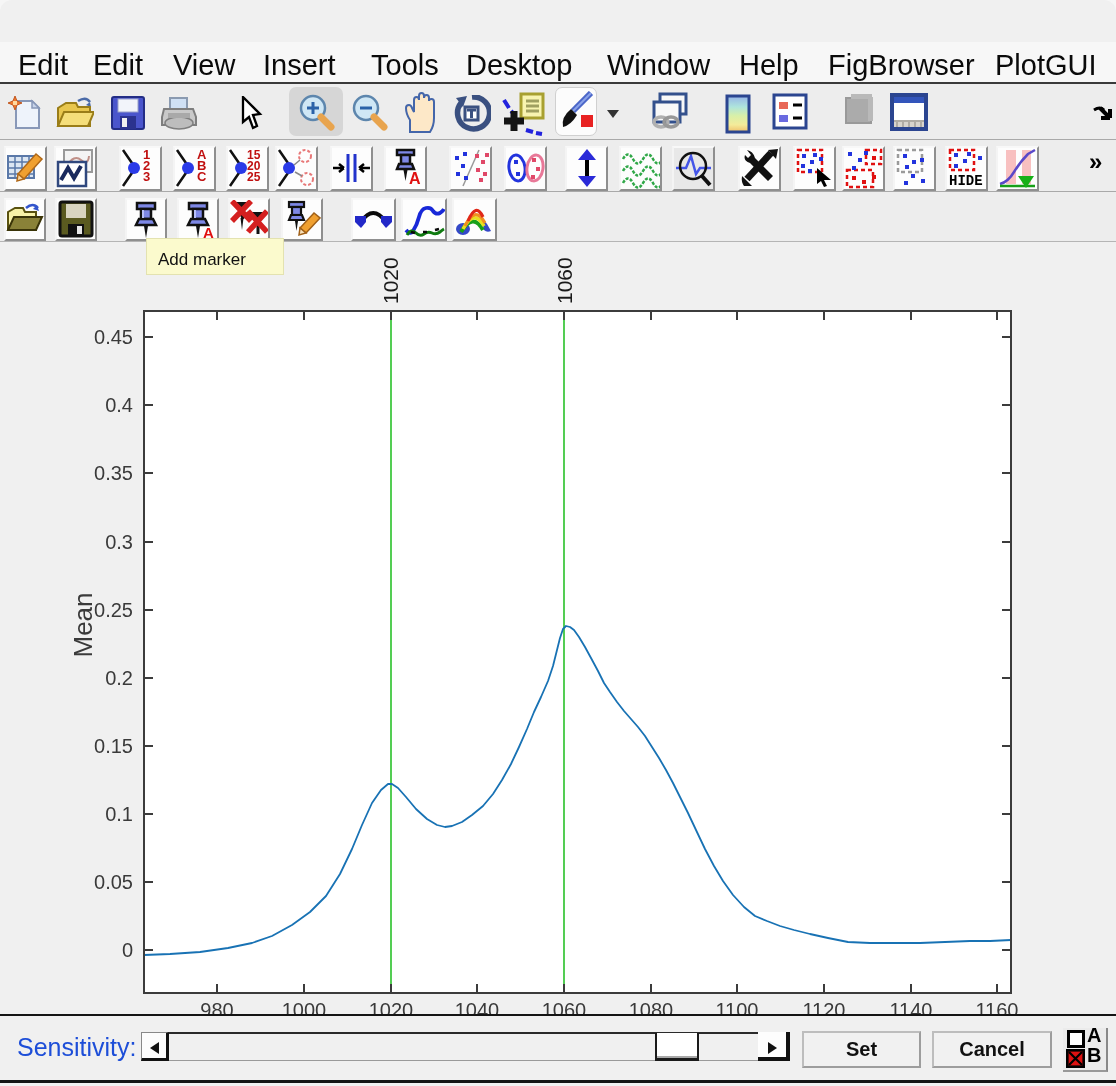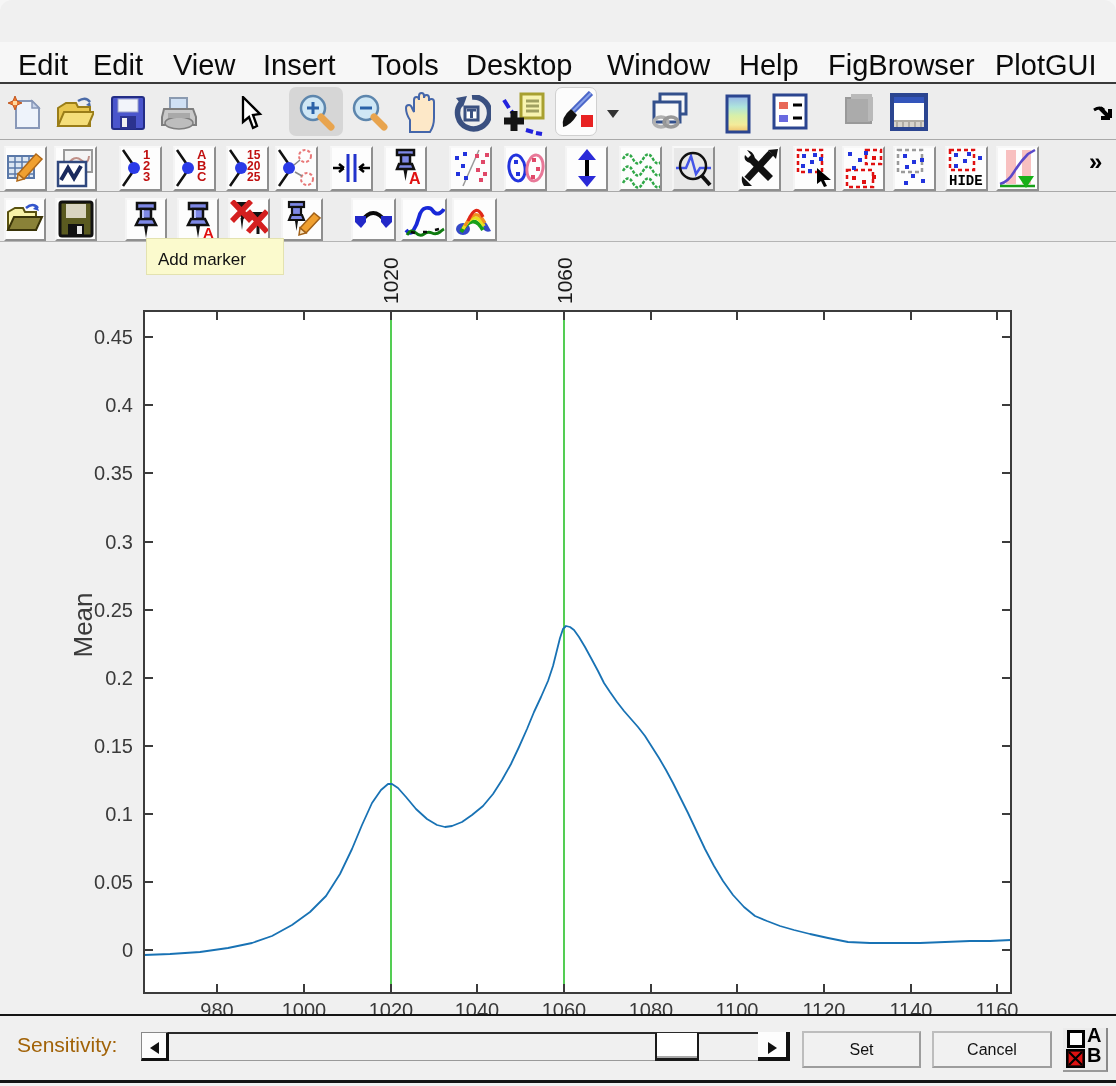--- a/index.html
+++ b/index.html
@@ -23,21 +23,21 @@
     border-right:2px solid #8f8f8f;border-bottom:2px solid #8f8f8f;box-sizing:border-box;}
   #tooltip{position:absolute;left:146px;top:238px;width:138px;height:37px;background:#fbfacd;
     border:1px solid #e3e2b0;box-sizing:border-box;font-size:17px;color:#111;
     line-height:41px;padding-left:11px;z-index:30;}
   #plotarea{position:absolute;left:0;top:242px;width:1116px;height:772px;background:#f0f0f0;}
   #bottompanel{position:absolute;left:0;top:1014px;width:1116px;height:72px;background:#f0f0f0;
     border-top:2px solid #141414;z-index:40;}
   #bline{position:absolute;left:0;top:1080px;width:1116px;height:3px;background:#141414;z-index:41;}
   .btn{position:absolute;top:1031px;height:37px;background:#f1f1f1;border:2px solid #9d9d9d;
     border-top-color:#bdbdbd;border-left-color:#bdbdbd;box-sizing:border-box;z-index:42;
-    font-size:16px;color:#111;text-align:center;line-height:33px;}
+    font-size:20px;color:#111;text-align:center;line-height:33px;font-weight:bold;}
 </style>
 </head>
 <body>
 <div id="win">
   <div id="menubar">
     <span class="mi" style="left:18px;">Edit</span>
     <span class="mi" style="left:93px;">Edit</span>
     <span class="mi" style="left:173px;">View</span>
     <span class="mi" style="left:263px;">Insert</span>
     <span class="mi" style="left:371px;">Tools</span>
@@ -430,21 +430,21 @@
         <text x="824" y="775" font-size="20" fill="#3a3a3a" text-anchor="middle" font-family="Liberation Sans, sans-serif">1120</text>
         <text x="911" y="775" font-size="20" fill="#3a3a3a" text-anchor="middle" font-family="Liberation Sans, sans-serif">1140</text>
         <text x="997" y="775" font-size="20" fill="#3a3a3a" text-anchor="middle" font-family="Liberation Sans, sans-serif">1160</text>
         <text x="92" y="383" transform="rotate(-90 92 383)" font-size="26" fill="#3a3a3a" text-anchor="middle" font-family="Liberation Sans, sans-serif">Mean</text>
         <text x="398" y="62" transform="rotate(-90 398 62)" font-size="21" fill="#1a1a1a" font-family="Liberation Sans, sans-serif">1020</text>
         <text x="572" y="62" transform="rotate(-90 572 62)" font-size="21" fill="#1a1a1a" font-family="Liberation Sans, sans-serif">1060</text>
       </svg>
     </div>
   <div id="tooltip">Add marker</div>
   <div id="bottompanel">
-    <span style="position:absolute;left:17px;top:17px;font-size:21px;color:#a16207;">Sensitivity:</span>
+    <span style="position:absolute;left:17px;top:17px;font-size:25px;color:#1d4ed8;">Sensitivity:</span>
 
 <div style="position:absolute;left:141px;top:16px;width:649px;height:29px;background:#f0f0f0;border-top:2px solid #2a2a2a;border-bottom:1px solid #9a9a9a;box-sizing:border-box;"></div>
 <div style="position:absolute;left:141px;top:16px;width:28px;height:29px;background:#fcfcfc;border-right:3px solid #111;border-bottom:3px solid #111;border-top:1px solid #888;border-left:1px solid #888;box-sizing:border-box;"></div>
 <div style="position:absolute;left:150px;top:26px;width:0;height:0;border-top:6px solid transparent;border-bottom:6px solid transparent;border-right:9px solid #111;"></div>
 <div style="position:absolute;left:655px;top:17px;width:44px;height:28px;background:#ffffff;border-left:2px solid #1a1a1a;border-right:2px solid #1a1a1a;border-bottom:3px solid #1a1a1a;box-sizing:border-box;box-shadow:inset 0 -2px 0 #a8a8a8;"></div>
 <div style="position:absolute;left:758px;top:16px;width:32px;height:29px;background:#fdfdfd;border-right:4px solid #111;border-bottom:4px solid #111;box-sizing:border-box;"></div>
 <div style="position:absolute;left:768px;top:26px;width:0;height:0;border-top:6px solid transparent;border-bottom:6px solid transparent;border-left:9px solid #111;"></div>
 
   </div>
   <div class="btn" style="left:802px;width:119px;">Set</div>

